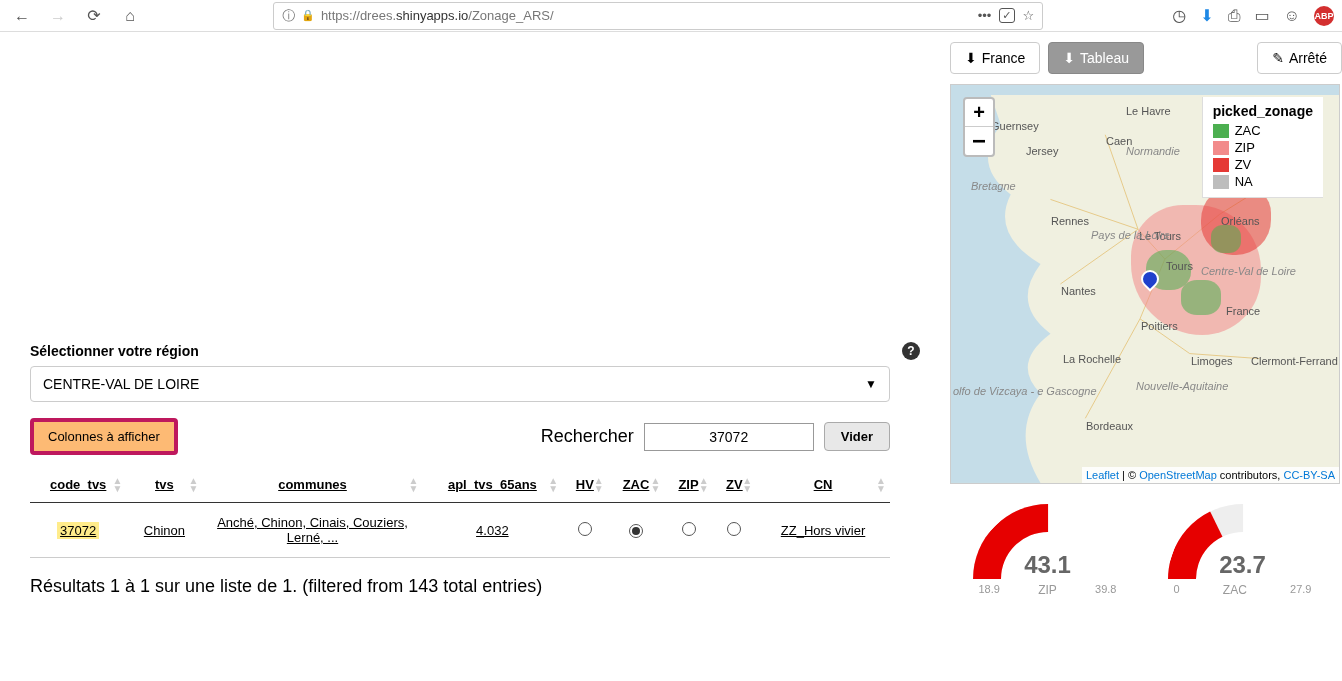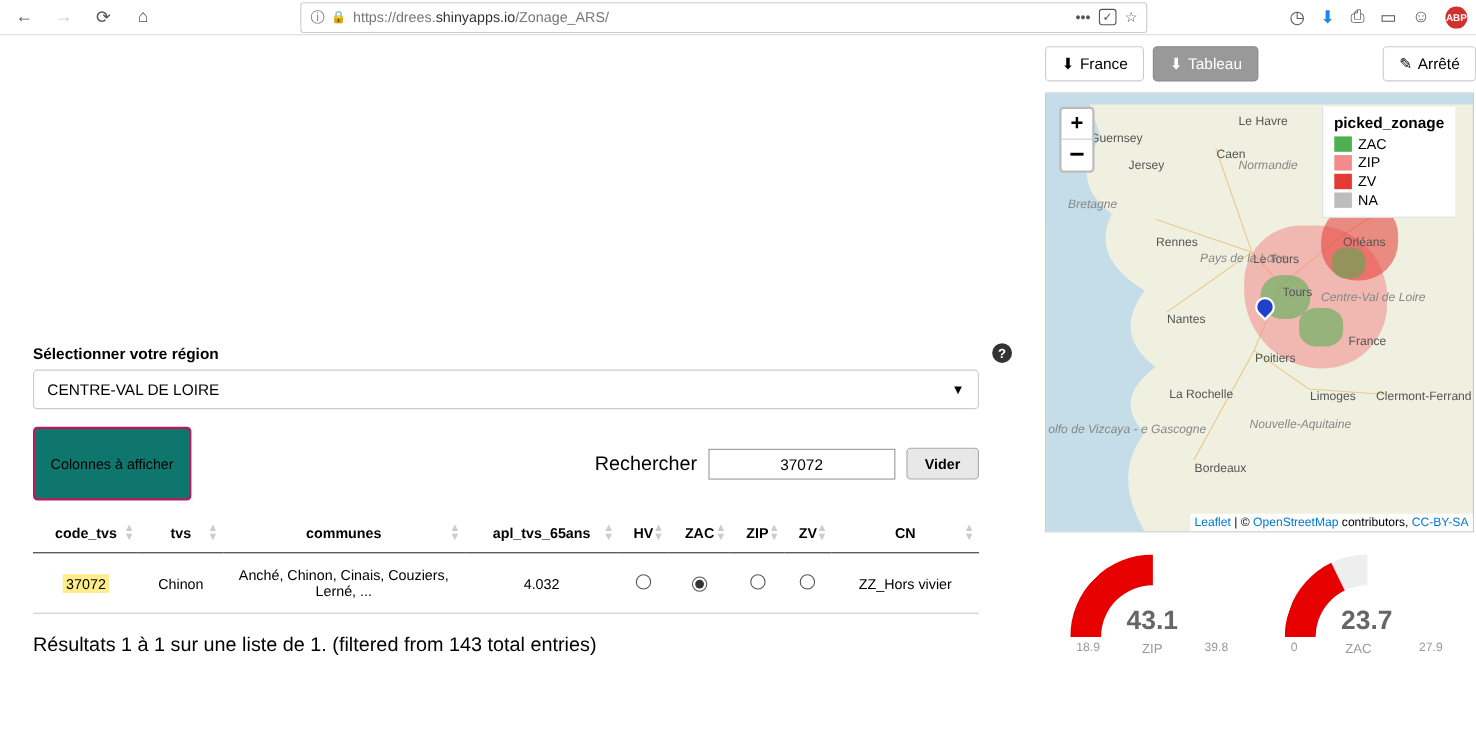--- a/index.html
+++ b/index.html
@@ -20,28 +20,28 @@
     .left-panel { width: 910px; }
     .right-panel { flex: 1; padding-left: 10px; padding-right: 0; }
     
     .region-label { font-weight: bold; font-size: 14px; margin-bottom: 6px; display: flex; align-items: center; }
     .help-icon { margin-left: auto; width: 18px; height: 18px; background: #333; color: #fff; border-radius: 50%; display: flex; align-items: center; justify-content: center; font-size: 12px; font-weight: bold; margin-right: 20px; }
     
     .region-select { width: 860px; height: 36px; border: 1px solid #ccc; border-radius: 4px; display: flex; align-items: center; padding: 0 12px; font-size: 14px; margin-bottom: 16px; }
     .region-select .caret { margin-left: auto; font-size: 12px; }
     
     .controls-row { display: flex; align-items: center; margin-bottom: 12px; width: 860px; }
-    .btn { border: 2px solid #be185d; background: #0f766e; padding: 24px 14px; border-radius: 4px; font-size: 13px; cursor: pointer; }
+    .btn { border: 4px solid #be185d; background: #fdba74; padding: 7px 14px; border-radius: 4px; font-size: 13px; cursor: pointer; }
     .search-group { margin-left: auto; display: flex; align-items: center; gap: 10px; }
     .search-label { font-size: 18px; font-weight: normal; }
     .search-input { width: 170px; height: 28px; border: 1px solid #999; padding: 0 8px; text-align: center; font-size: 14px; }
     .btn-vider { background: #e8e8e8; border: 1px solid #aaa; padding: 6px 16px; font-weight: bold; font-size: 13px; }
     
     
-    .data-table { width: 860px; border-collapse: collapse; }
+    .data-table { width: 860px; border-collapse: collapse; text-decoration: underline; }
     .data-table th { padding: 10px 8px; border-bottom: 1px solid #333; font-size: 13px; font-weight: bold; position: relative; }
     .data-table th .sort-arrows { position: absolute; right: 4px; top: 50%; transform: translateY(-50%); font-size: 10px; color: #ccc; line-height: 8px; }
     .data-table td { padding: 12px 8px; border-bottom: 1px solid #ccc; font-size: 13px; text-align: center; }
     .highlight { background: #ffec8b; padding: 1px 3px; }
     .radio-empty { width: 14px; height: 14px; border: 1.5px solid #555; border-radius: 50%; display: inline-block; }
     .radio-filled { width: 14px; height: 14px; border: 1.5px solid #555; border-radius: 50%; display: inline-flex; align-items: center; justify-content: center; }
     .radio-filled::after { content: ''; width: 8px; height: 8px; background: #333; border-radius: 50%; }
     
     .results-text { margin-top: 18px; font-size: 18px; }
     

